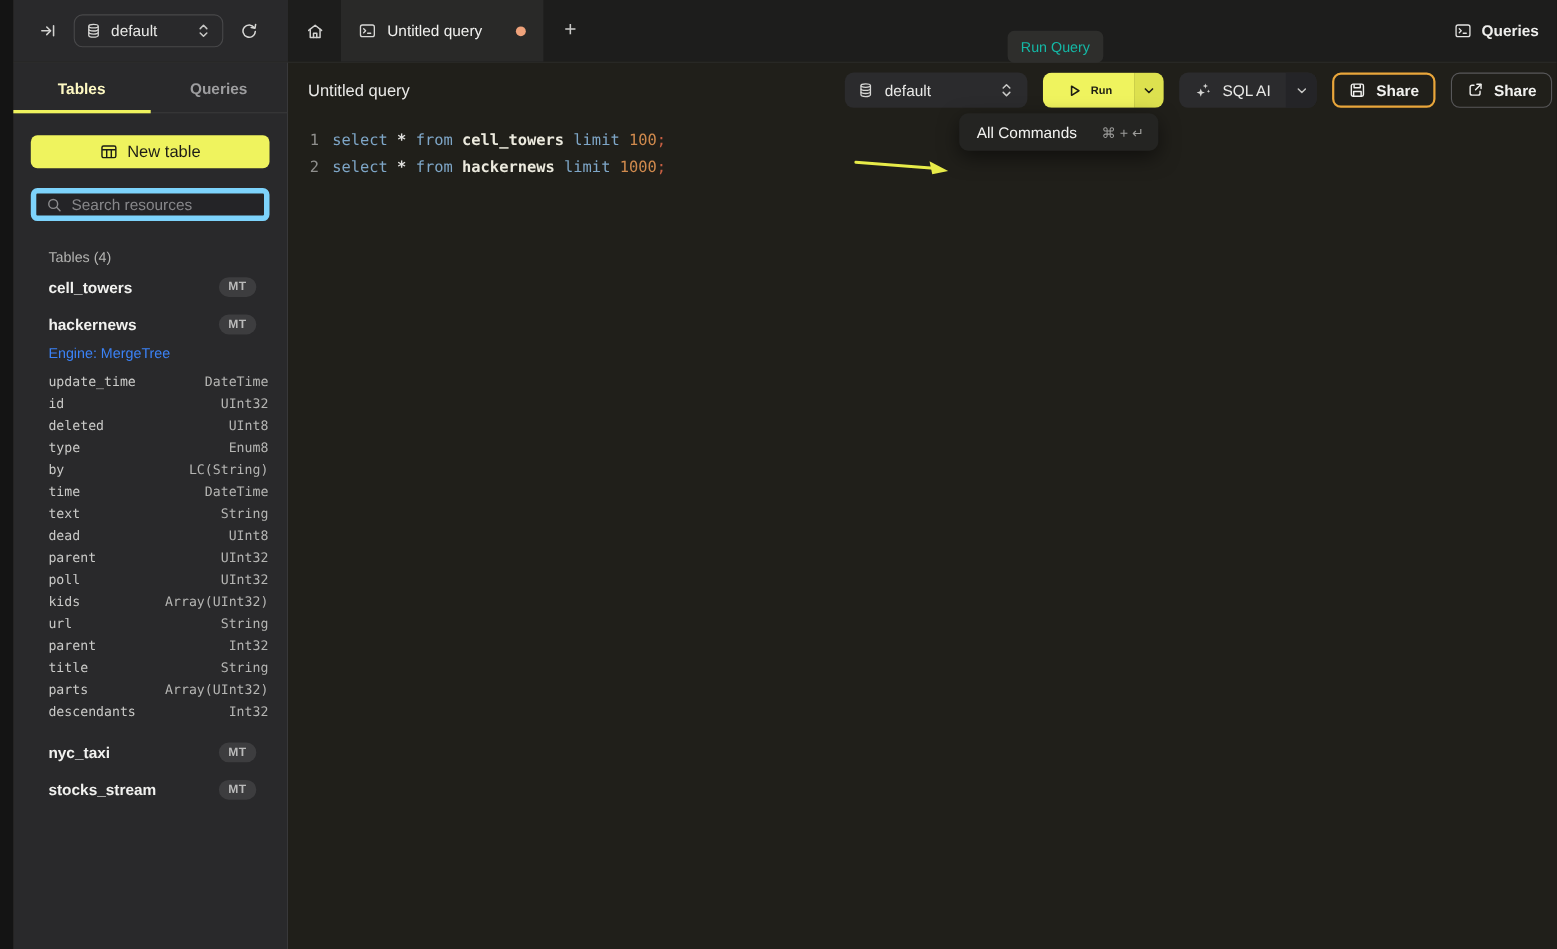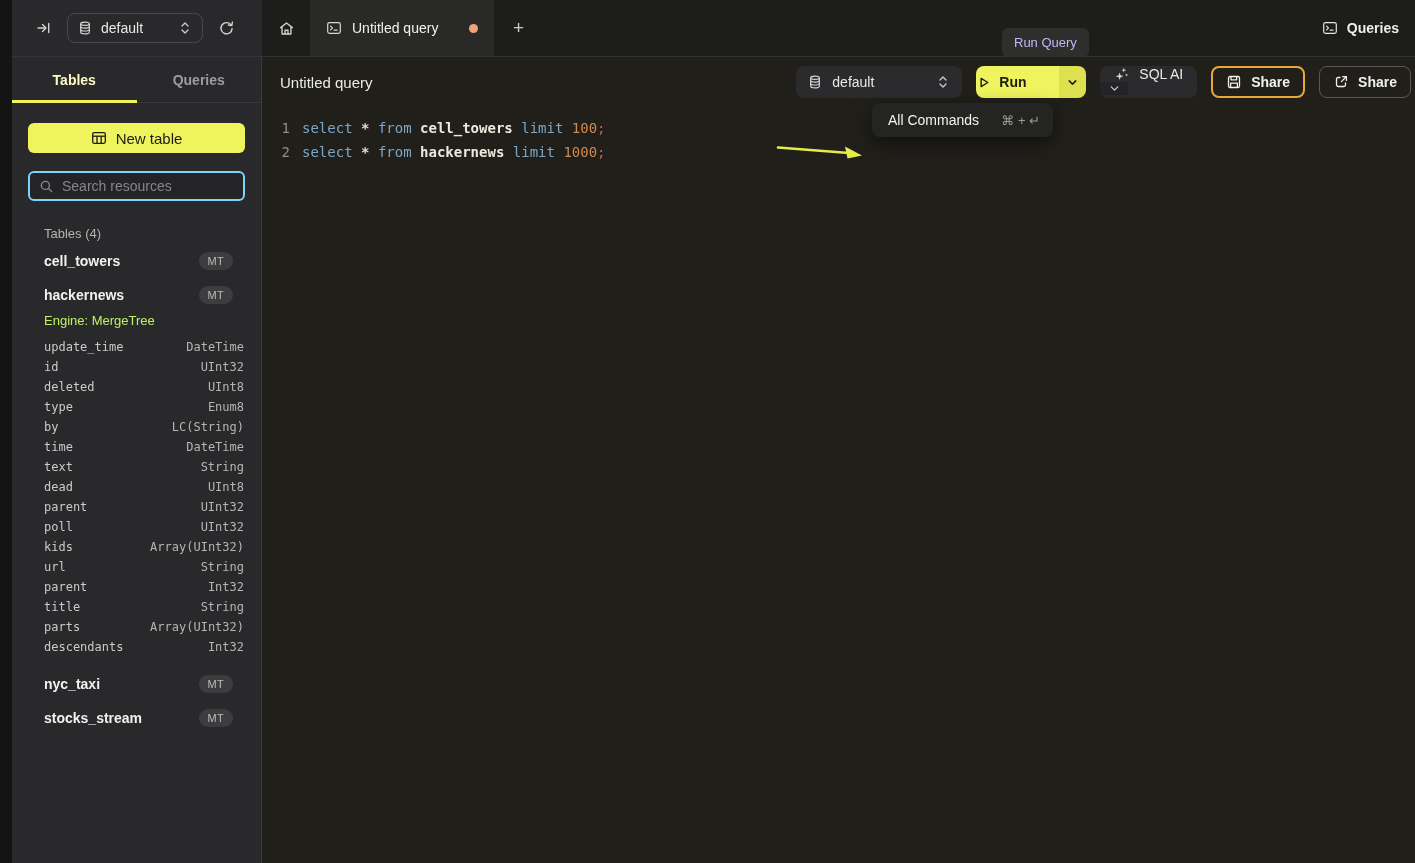--- a/index.html
+++ b/index.html
@@ -37,66 +37,66 @@
   
   .page-body{display:flex; height:806px;}
   .sidebar{width:250px; background:#29292b; border-right:1px solid #3a3a3c; flex-shrink:0; display:flex; flex-direction:column;}
   .sidebar-tabs{height:46px; display:flex; border-bottom:1px solid #38383a; flex-shrink:0;}
   .s-tab{flex:1; display:flex; align-items:center; justify-content:center; font-size:14px; font-weight:600; color:#9d9d9f; position:relative; cursor:pointer;}
   .s-tab.active{color:#fef9c3;}
   .s-tab.active::after{content:""; position:absolute; left:0; right:0; bottom:-1px; height:3px; background:var(--yellow);}
   .sidebar-content{padding:20px 16px 0; flex:1; overflow:hidden;}
   .new-table-btn{height:30px; width:100%; background:var(--yellow); border:none; border-radius:6px;
     display:flex; align-items:center; justify-content:center; gap:9px; color:#1d1d16; font-size:15px; font-weight:500; cursor:pointer;}
-  .search-box{margin-top:18px; height:30px; border:2px solid #7dd3fc; background:#242427; border-radius:6px;
+  .search-box{margin-top:18px; height:30px; border:5px solid #7dd3fc; background:#242427; border-radius:6px;
     display:flex; align-items:center; gap:8px; padding:0 9px;}
   .search-box input{flex:1; background:transparent; border:none; outline:none; color:#d6d6d4; font-size:14px; font-family:"Liberation Sans",sans-serif;}
   .search-box input::placeholder{color:#87878a;}
   .section-title{margin:25px 0 3px 16px; font-size:13px; color:#b3b3b1;}
   .table-row{height:34px; display:flex; align-items:center; justify-content:space-between; padding:0 12px 0 16px; cursor:pointer;}
   .table-name{font-size:14px; font-weight:600; color:#f1f1ef;}
-  .mt-badge{background:#3d3d3f; color:#bababa; font-size:11px; font-weight:400; padding:3px 9px; border-radius:10px; letter-spacing:.3px;}
-  .engine-line{padding:1px 0 9px 16px; font-size:13px; color:#bef264;}
+  .mt-badge{background:#3d3d3f; color:#bababa; font-size:11px; font-weight:700; padding:3px 9px; border-radius:10px; letter-spacing:.3px;}
+  .engine-line{padding:1px 0 9px 16px; font-size:13px; color:#3b82f6;}
   .columns-list{padding-bottom:10px;}
   .col-row{display:flex; justify-content:space-between; padding-left:16px; padding-right:1px;
     font-family:"DejaVu Sans Mono",monospace; font-size:12px; line-height:20px;}
   .col-name{color:#cacac8;}
   .col-type{color:#b5b5b3;}
   
   .main{flex:1; display:flex; flex-direction:column; background:#201f1a; min-width:0;}
   .main-toolbar{height:50px; display:flex; align-items:center; padding:0 16px 0 18px; flex-shrink:0;}
   .query-title{font-size:15px; color:#eaeae8;}
   .toolbar-right{margin-left:auto; display:flex; align-items:center; gap:14px;}
   .tb-select{width:166px; height:32px; background:#2b2b2d; border-radius:8px; display:flex; align-items:center; gap:10px;
     padding:0 12px; color:#e9e9e7; font-size:14px; font-weight:500; cursor:pointer;}
   .tb-select .chevs{margin-left:auto;}
   .run-btn{height:32px; display:flex; border-radius:8px; overflow:hidden; cursor:pointer;}
-  .run-main{width:83px; background:var(--yellow); display:flex; align-items:center; justify-content:flex-start; gap:8px;
-    color:#1d1d14; font-size:14px; font-weight:600; border:none;}
+  .run-main{width:83px; background:var(--yellow); display:flex; align-items:center; justify-content:center; gap:8px;
+    color:#1d1d14; font-size:10px; font-weight:600; border:none;}
   .run-chev{width:27px; background:var(--run-chev); display:flex; align-items:center; justify-content:center; border:none;}
-  .sqlai-btn{height:32px; display:flex; border-radius:8px; overflow:hidden; background:#2b2b2d; cursor:pointer;flex-direction:column;}
+  .sqlai-btn{height:32px; display:flex; border-radius:8px; overflow:hidden; background:#2b2b2d; cursor:pointer;}
   .sqlai-main{display:flex; align-items:center; gap:9px; padding:0 14px; color:#e9e9e7; font-size:14px; font-weight:500;}
   .sqlai-chev{width:28px; background:#242427; display:flex; align-items:center; justify-content:center;}
   .save-btn{height:32px; padding:0 13px; border:2px solid var(--save-border); border-radius:8px; background:transparent;
     display:flex; align-items:center; gap:9px; color:#f1f1ef; font-size:14px; font-weight:600; cursor:pointer;}
   .share-btn{height:32px; padding:0 13px; border:1px solid #58585a; border-radius:8px; background:transparent;
     display:flex; align-items:center; gap:9px; color:#f1f1ef; font-size:14px; font-weight:600; cursor:pointer;}
   
   .editor{flex:1; display:flex; padding-top:9px; font-family:"DejaVu Sans Mono",monospace; font-size:14px; line-height:24px; cursor:text;}
   .gutter{width:28px; text-align:right; color:#8f8f8d; flex-shrink:0; user-select:none;}
   .code{padding-left:12px; white-space:pre;}
   .tok-kw{color:var(--c-kw);}
   .tok-ident{color:var(--c-ident); font-weight:bold;}
   .tok-num{color:var(--c-num);}
   .tok-semi{color:var(--c-semi);}
   .tok-star{color:var(--c-star); font-weight:bold;}
   .tok-pl{color:#d8d8d6;}
   
-  .tooltip{position:absolute; left:990px; top:28px; height:29px; line-height:29px; padding:0 12px;
-    background:#2e2e2c; border-radius:6px; color:#c4b5fd; font-size:13px; font-weight:500; z-index:5; white-space:nowrap;}
+  .tooltip{position:absolute; left:904px; top:28px; height:29px; line-height:29px; padding:0 12px;
+    background:#2e2e2c; border-radius:6px; color:#14b8a6; font-size:13px; font-weight:500; z-index:5; white-space:nowrap;}
   .run-menu{position:absolute; left:860px; top:103px; width:181px; background:#242422; border-radius:8px;
     box-shadow:0 6px 18px rgba(0,0,0,.5); z-index:6; overflow:hidden; padding:1px 0;}
   .menu-item{height:32px; display:flex; align-items:center; justify-content:space-between; padding:0 13px 0 16px; cursor:pointer;}
   .menu-item.highlighted{background:#343432;}
   .menu-label{font-size:14px; font-weight:500; color:#f3f3f1; white-space:nowrap;}
   .menu-shortcut{font-size:13px; color:#9c9c9a; white-space:nowrap; margin-left:10px;}
   .arrow-annotation{position:absolute; left:763px; top:139px; z-index:7; pointer-events:none;}
 </style>
 </head>
 <body>

